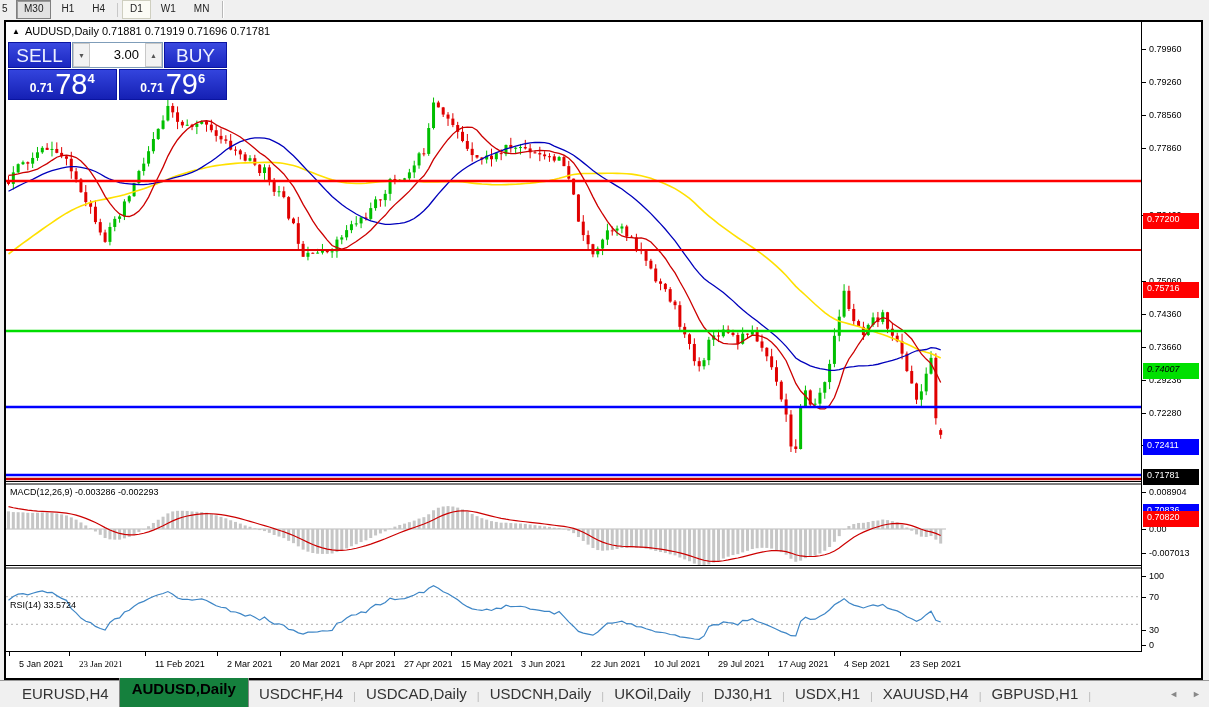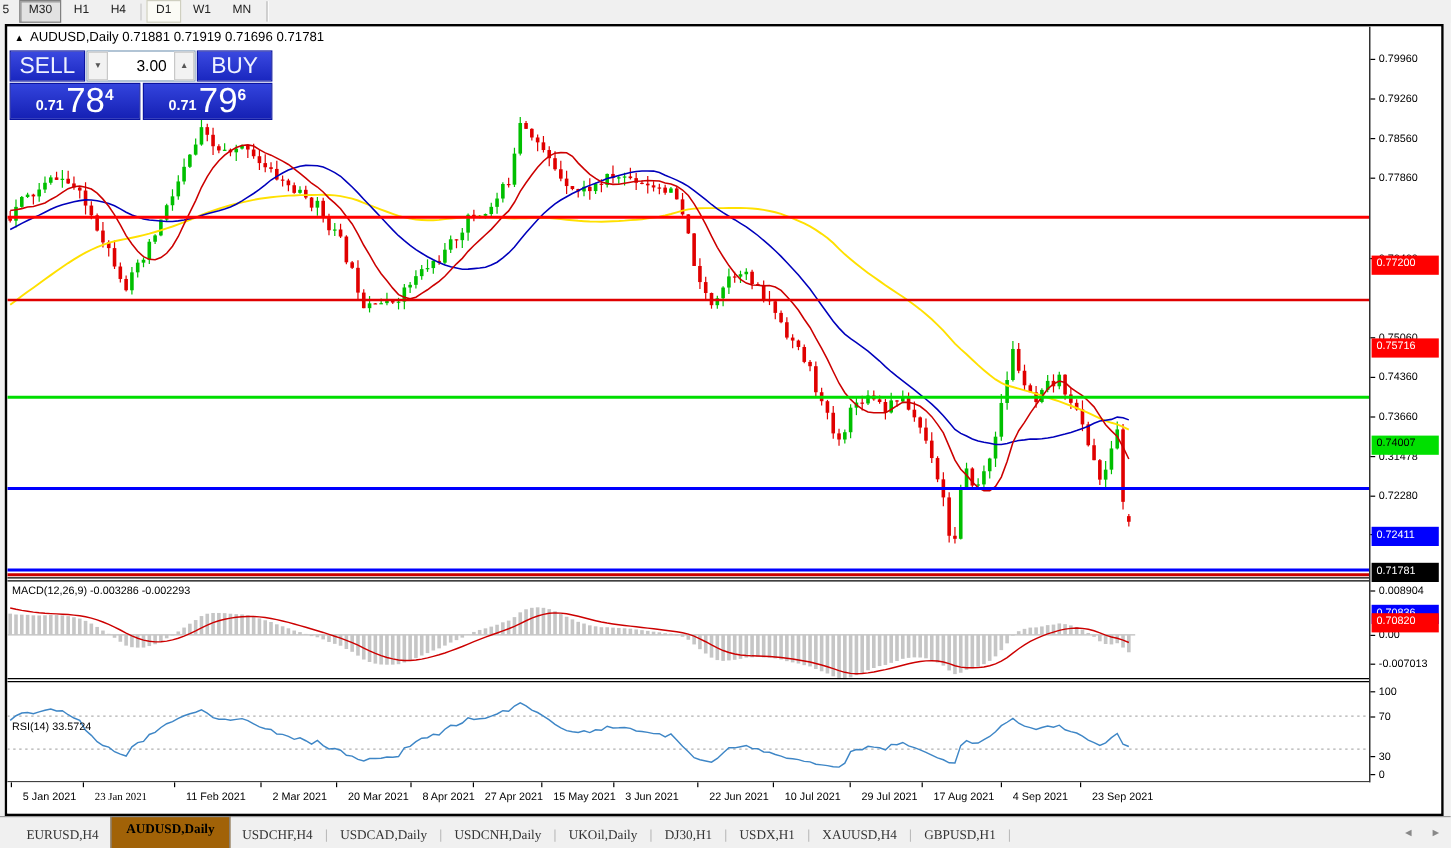--- a/index.html
+++ b/index.html
@@ -48,22 +48,22 @@
   .tp-row2{display:flex;height:31px;margin-top:1px;gap:2px;}
   .quote{flex:1;background:linear-gradient(#3344dd,#1520b4);border:1px solid #0a14a0;box-sizing:border-box;
          color:#fff;display:flex;align-items:flex-end;justify-content:center;padding-bottom:1px;}
   .q-prefix{font-size:12px;font-weight:bold;margin:0 2px 3px 0;}
   .q-big{font-size:29px;line-height:27px;font-weight:400;}
   .q-sup{font-size:13px;font-weight:bold;align-self:flex-start;margin-top:1px;}
   
   .tab-bar{position:absolute;top:680px;left:0;width:1209px;height:27px;background:#f0f0f0;
            border-top:1px solid #999;display:flex;align-items:flex-end;}
   .tab-strip{display:flex;align-items:flex-end;padding-left:12px;height:100%;}
-  .tab{font-size:11px;color:#333;padding:5px 10px 6px 10px;cursor:default;white-space:nowrap;font-family:Liberation Serif, serif;}
-  .tab.active{background:#a16207;border:1px solid #888;border-bottom:1px solid #fff;color:#000;
+  .tab{font-size:15px;color:#333;padding:5px 10px 6px 10px;cursor:default;white-space:nowrap;}
+  .tab.active{background:#15803d;border:1px solid #888;border-bottom:1px solid #fff;color:#000;
               font-weight:bold;margin-bottom:0;padding:4px 12px 10px 12px;}
   .tab-sep{color:#bbb;font-size:11px;padding-bottom:6px;}
   .tab-scroll{position:absolute;right:8px;top:8px;display:flex;gap:14px;color:#888;font-size:9px;}
   .tab-scroll span{cursor:default;}
 </style>
 </head>
 <body>
 
 <div>
 
@@ -731,42 +731,42 @@
           <div class="ax-label" style="top: 126px;">0.77860</div>
           <div class="ax-tick" style="top: 193px;"></div>
           <div class="ax-label" style="top: 193px;">0.76460</div>
           <div class="ax-tick" style="top: 259px;"></div>
           <div class="ax-label" style="top: 259px;">0.75060</div>
           <div class="ax-tick" style="top: 292px;"></div>
           <div class="ax-label" style="top: 292px;">0.74360</div>
           <div class="ax-tick" style="top: 325px;"></div>
           <div class="ax-label" style="top: 325px;">0.73660</div>
           <div class="ax-tick" style="top: 358px;"></div>
-          <div class="ax-label" style="top: 358px;">0.31478</div>
+          <div class="ax-label" style="top: 358px;">0.29236</div>
           <div class="ax-tick" style="top: 391px;"></div>
           <div class="ax-label" style="top: 391px;">0.72280</div>
           <div class="ax-tick" style="top: 423px;"></div>
           <div class="ax-label" style="top: 423px;">0.71580</div>
           <div class="ax-tick" style="top: 470px;"></div>
           <div class="ax-label" style="top: 470px;">0.008904</div>
           <div class="ax-tick" style="top: 507px;"></div>
           <div class="ax-label" style="top: 507px;">0.00</div>
           <div class="ax-tick" style="top: 531px;"></div>
           <div class="ax-label" style="top: 531px;">-0.007013</div>
           <div class="ax-tick" style="top: 554px;"></div>
           <div class="ax-label" style="top: 554px;">100</div>
           <div class="ax-tick" style="top: 575px;"></div>
           <div class="ax-label" style="top: 575px;">70</div>
           <div class="ax-tick" style="top: 608px;"></div>
           <div class="ax-label" style="top: 608px;">30</div>
           <div class="ax-tick" style="top: 623px;"></div>
           <div class="ax-label" style="top: 623px;">0</div>
           <div class="lvl-label" style="top: 159px; background: rgb(255, 0, 0); color: rgb(255, 255, 255);">0.77200</div>
           <div class="lvl-label" style="top: 228px; background: rgb(255, 0, 0); color: rgb(255, 255, 255);">0.75716</div>
-          <div class="lvl-label" style="top: 309px; background: rgb(0, 224, 0); color: rgb(0, 0, 0);">0.74007</div>
+          <div class="lvl-label" style="top: 309px; background: rgb(0, 224, 0); color: rgb(0, 0, 0); font-style: italic;">0.74007</div>
           <div class="lvl-label" style="top: 385px; background: rgb(0, 0, 255); color: rgb(255, 255, 255);">0.72411</div>
           <div class="lvl-label" style="top: 415px; background: rgb(0, 0, 0); color: rgb(255, 255, 255);">0.71781</div>
           <div class="lvl-label" style="top: 450px; background: rgb(0, 0, 255); color: rgb(255, 255, 255);">0.70836</div>
           <div class="lvl-label" style="top: 457px; background: rgb(255, 0, 0); color: rgb(255, 255, 255);">0.70820</div>
         </div>
 
       <div class="date-strip" id="date-strip">
           <div class="date-tick" style="left: 3px;"></div>
           <div class="date-label" style="left: 1px;">5 Jan 2021</div>
           <div class="date-tick" style="left: 63px;"></div>

